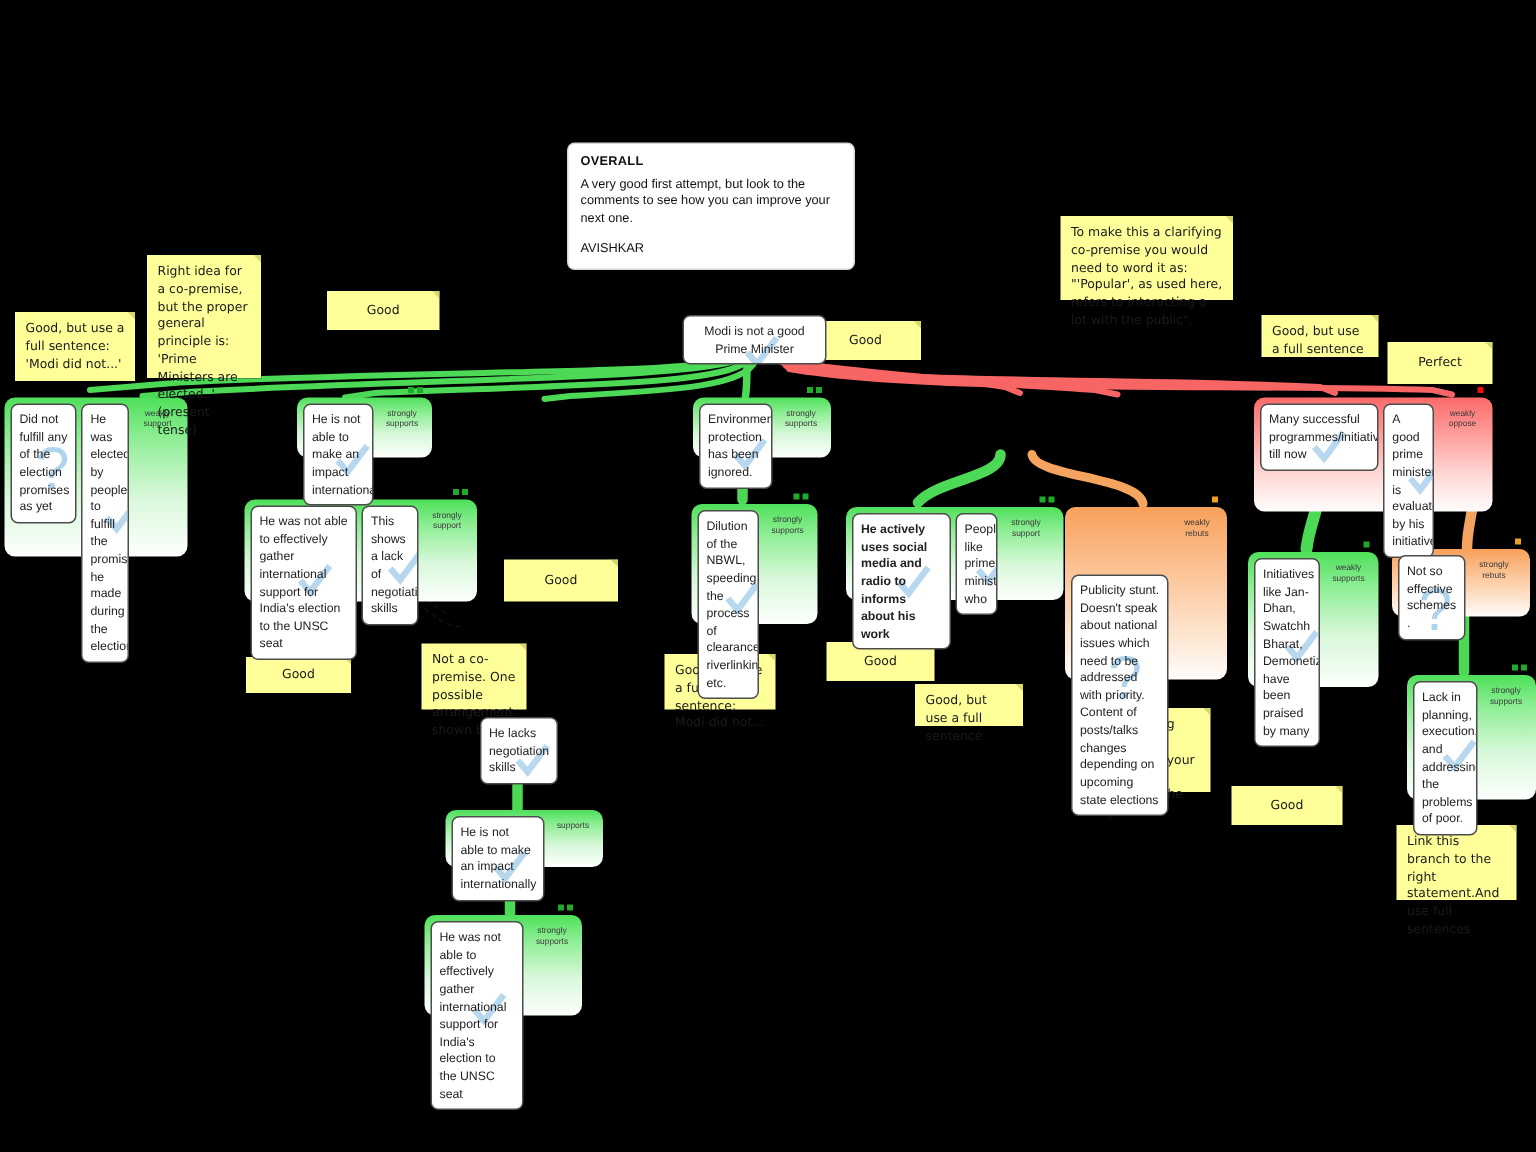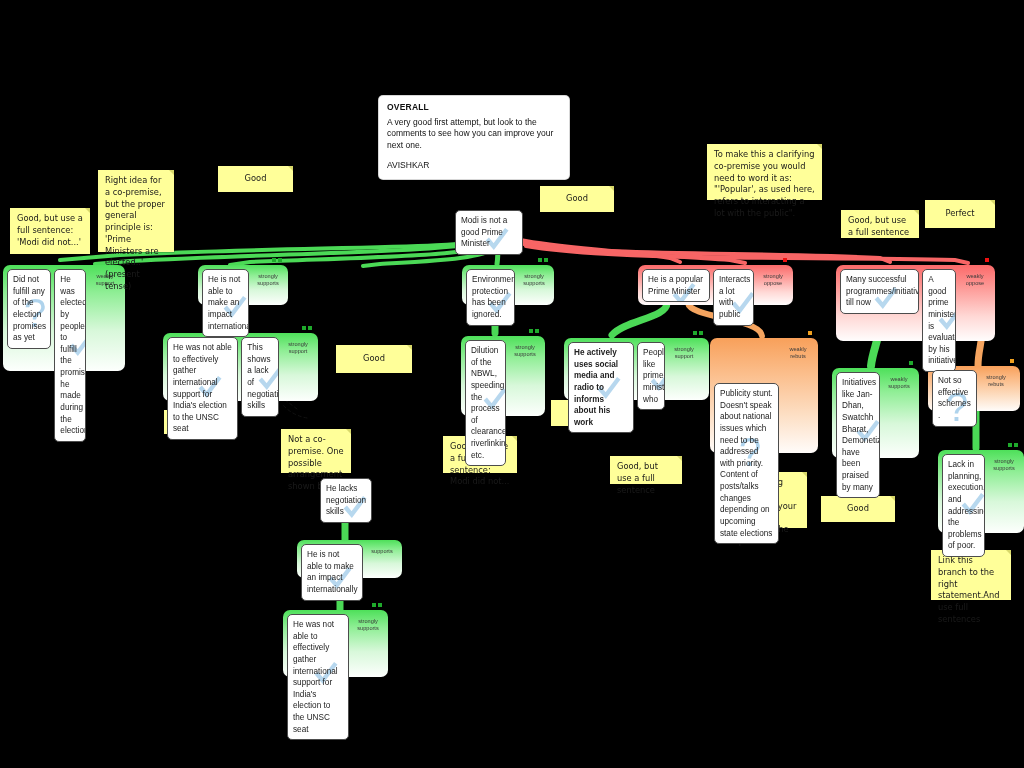--- a/index.html
+++ b/index.html
@@ -48,21 +48,21 @@
     box-shadow: 0.5px 0.5px 0 rgba(0,0,0,.35);
   }
   .sticky::after {
     content: "";
     position: absolute;
     top: 0; right: 0;
     width: 5px; height: 5px;
     background: #d8d86a;
     clip-path: polygon(0 0, 100% 0, 100% 100%);
   }
-  .sticky.center { display: flex; align-items: center; justify-content: center; text-align: right; }
+  .sticky.center { display: flex; align-items: center; justify-content: center; text-align: right; margin-top: 28px; }
 
   
   .group {
     position: absolute;
     border-radius: 7px;
     padding: 4px;
     display: flex;
     align-items: flex-start;
     gap: 3px;
   }
@@ -162,21 +162,21 @@
       <path d="M307 418 C 296 416, 288 411, 282 404" stroke="#111" stroke-width="1" stroke-dasharray="3 3"></path>
     </g>
   </svg>
 
   <div class="overall" style="left:379px; top:96px; width:190px;">
     <div class="ov-title">OVERALL</div>
     <div class="ov-body">A very good first attempt, but look to the comments to see how you can improve your next one.</div>
     <div class="ov-sign">AVISHKAR</div>
   </div>
 
-  <div class="card" style="position:absolute; left:455px; top:210px; width:68px;">
+  <div class="card" style="position:absolute; left:455px; top:210px; width:96px;text-align:center;">
     <span>Modi is not a good Prime Minister</span>
     <svg class="tick" viewBox="0 0 24 24">
       <path d="M3 12 L9 19 L21 3" fill="none" stroke="#9cc9e8" stroke-width="4"></path>
     </svg>
   </div>
 
   <div class="group green" style="left:3px; top:265px; width:122px; height:106px;">
     <div class="card" style="width:58px;">
       
       <span>Did not fulfill any of the election promises as yet</span>
@@ -249,40 +249,20 @@
       </div>
     <div class="card" style="width:42px;">
       <span>Dilution of the NBWL, speeding the process of clearances, riverlinking, etc.</span>
       <svg class="tick" viewBox="0 0 24 24">
           <path d="M3 12 L9 19 L21 3" fill="none" stroke="#9cc9e8" stroke-width="4"></path>
         </svg>
     </div>
     <div class="reltext">strongly supports</div>
   </div>
 
-  <div class="group red" style="left:638px; top:265px; width:155px; height:40px;">
-    <div class="marks">
-        <i class="r"></i>
-      </div>
-    <div class="card" style="width:70px;">
-      
-      <span>He is a popular Prime Minister</span>
-      <svg class="tick" viewBox="0 0 24 24">
-          <path d="M3 12 L9 19 L21 3" fill="none" stroke="#9cc9e8" stroke-width="4"></path>
-        </svg>
-    </div>
-    <div class="card" style="width:42px;">
-      
-      <span>Interacts a lot with public</span>
-      <svg class="tick" viewBox="0 0 24 24">
-          <path d="M3 12 L9 19 L21 3" fill="none" stroke="#9cc9e8" stroke-width="4"></path>
-        </svg>
-    </div>
-    <div class="reltext">strongly oppose</div>
-  </div>
 
   <div class="group green" style="left:564px; top:338px; width:145px; height:62px;">
     <div class="marks">
         <i class="g"></i>
         <i class="g"></i>
       </div>
     <div class="card" style="width:66px;font-weight:bold;">
       <span>He actively uses social media and radio to informs about his work</span>
       <svg class="tick" viewBox="0 0 24 24">
           <path d="M3 12 L9 19 L21 3" fill="none" stroke="#9cc9e8" stroke-width="4"></path>

